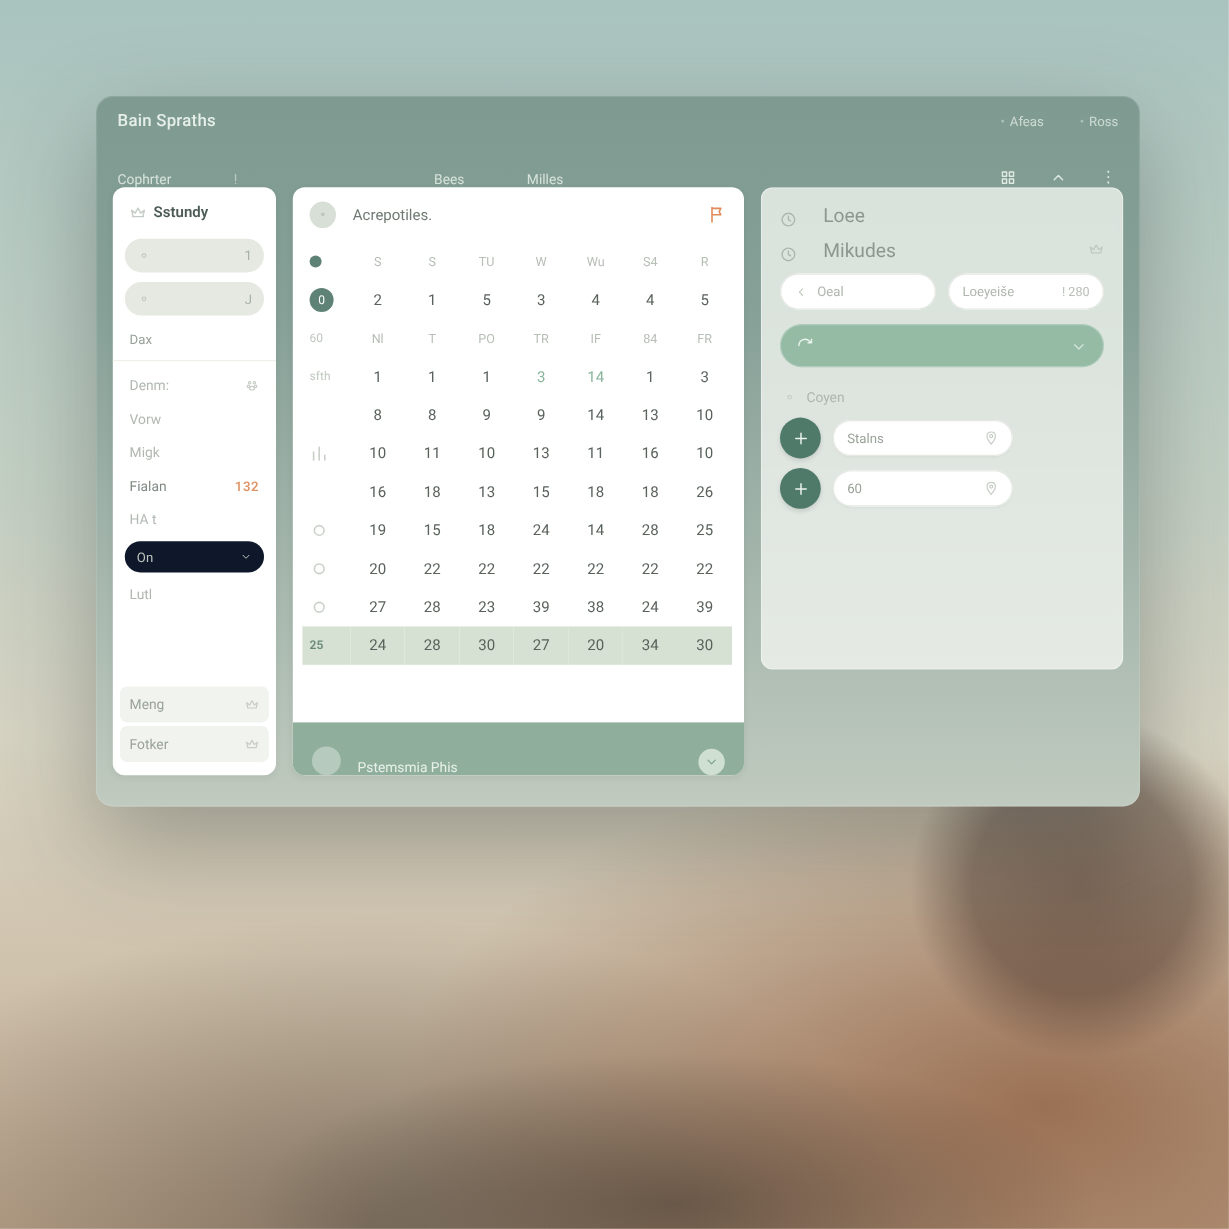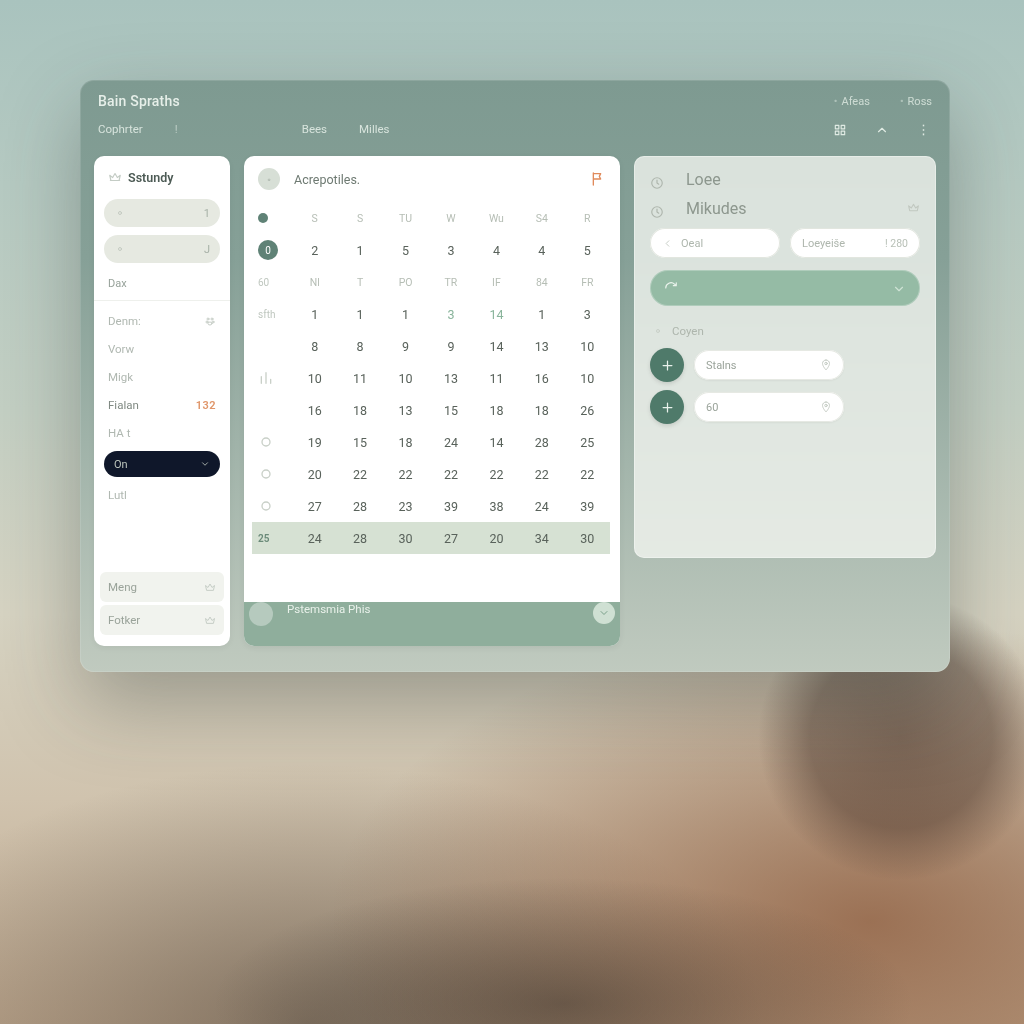--- a/index.html
+++ b/index.html
@@ -25,21 +25,21 @@
     border-radius: 14px; overflow: hidden;
     box-shadow: 0 30px 80px rgba(40,50,45,0.35), inset 0 0 0 1px rgba(255,255,255,0.12);
     display: flex; flex-direction: column;
     background: linear-gradient(180deg,#7e9a91 0%, #86a097 30%, #c0cabf 100%);
   }
   .titlebar { height: 42px; display:flex; align-items:center; padding:0 18px; color:#e6efe9; font-size:14px; }
   .titlebar .title { flex:0 0 auto; font-weight:500; letter-spacing:.2px; }
   .titlebar .spacer { flex:1; }
   .titlebar .tlink { font-size:11px; color:#d6e3db; opacity:.9; margin-left:30px; cursor:pointer; }
   .titlebar .tlink::before { content:"•"; margin-right:4px; opacity:.6; }
-  .tabbar { height:34px; display:flex; align-items:flex-start; padding:0 18px 0 18px; gap:32px; color:#dfeae3; font-size:11.5px; }
+  .tabbar { height:34px; display:flex; align-items:flex-end; padding:0 18px 0 18px; gap:52px; color:#dfeae3; font-size:11.5px; }
   .tabbar .tab { cursor:pointer; opacity:.92; }
   .tabbar .tabgap { width:60px; }
   .tabbar .right { margin-left:auto; display:flex; align-items:center; gap:28px; }
   .icon-chev-up { width:14px; height:14px; display:inline-block; }
   .icon-chev-up svg, .icon-chev-down svg, .pin-icon svg, .refresh-icon svg { width:100%; height:100%; display:block; }
   .body { flex:1; display:flex; gap:14px; padding:0 14px 14px 14px; align-items:flex-start; }
 
   
   .sidebar { width:136px; background:#fff; border-radius:10px; padding:12px 8px 8px 8px; box-shadow:0 2px 6px rgba(0,0,0,.05); display:flex; flex-direction:column; font-size:11.5px; color:#6b7670; height:490px;}
   .sb-head { display:flex; align-items:flex-start; gap:6px; padding:2px 6px 10px 6px; color:#4d5b55; font-weight:600; font-size:12.5px;}
@@ -64,21 +64,21 @@
   .dot.light { background:#d7dfd6; color:#8b968c; }
   .cal-head .flag { margin-left:auto; color:#e08a5b; width:16px; height:16px; }
   .cal-grid { display:grid; grid-template-columns: 40px repeat(7, 1fr); padding:6px 10px 0 8px; }
   .cal-grid .cell { height:32px; display:flex; align-items:center; justify-content:center; font-size:12.5px; color:#59625b; }
   .cal-grid .hdr { font-size:10.5px; color:#b6beb5; text-transform:none; }
   .cal-grid .lead { font-size:10px; color:#bfc7bf; justify-content:flex-start; padding-left:6px;}
   .cal-grid .lead .dot2 { width:20px;height:20px;border-radius:50%;background:#5f8276;color:#fff;display:flex;align-items:center;justify-content:center;font-size:10px;}
   .cal-grid .lead .lico { width:16px;height:16px;color:#c9d0c8; }
   .row-hi-first { background:#d6e1d3; color:#6a8a78 !important; font-weight:600;}
   .cal-grid .accent { color:#89b49b; }
-  .cal-foot { margin-top:auto; background:#8fae9c; height:44px; display:flex; align-items:flex-start; padding:0 5px; color:#e9f1ea; font-size:11.5px;}
+  .cal-foot { margin-top:auto; background:#8fae9c; height:44px; display:flex; align-items:flex-end; padding:0 16px; color:#e9f1ea; font-size:11.5px;}
   .cal-foot .fdot { width:24px;height:24px;border-radius:50%;background:rgba(255,255,255,.35); margin-right:14px;}
   .cal-foot .fspacer { flex:1; }
   .cal-foot .fcirc { width:22px;height:22px;border-radius:50%;background:#cfe0d3;color:#7ba18b;display:flex;align-items:center;justify-content:center;}
 
   
   .panel { flex:1; background:rgba(244,246,241,.78); border-radius:10px; padding:14px 16px 16px 16px; height:402px; box-shadow:inset 0 0 0 1px rgba(255,255,255,.35); backdrop-filter:blur(2px);}
   .p-row { display:flex; align-items:flex-end; font-size:16px; color:#8d978e; margin-bottom:10px;gap:14px; }
   .p-row .pico { width:14px;height:14px; margin-right:8px; color:#aeb6ad; }
   .p-row .ptail { margin-left:auto; color:#c1c8c0; }
   .p-sub { display:flex; align-items:center; font-size:12px; color:#9aa39a; padding:8px 2px; cursor:pointer;}

